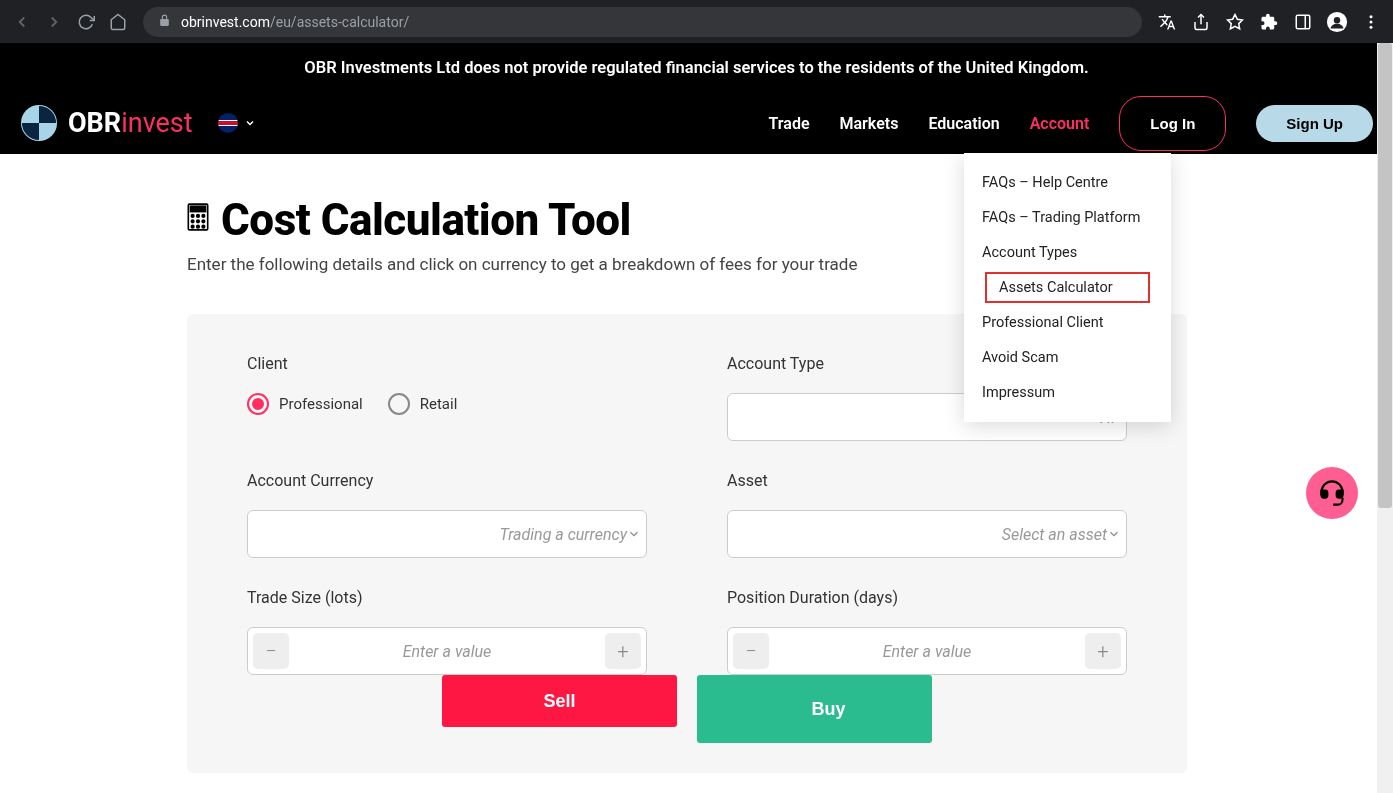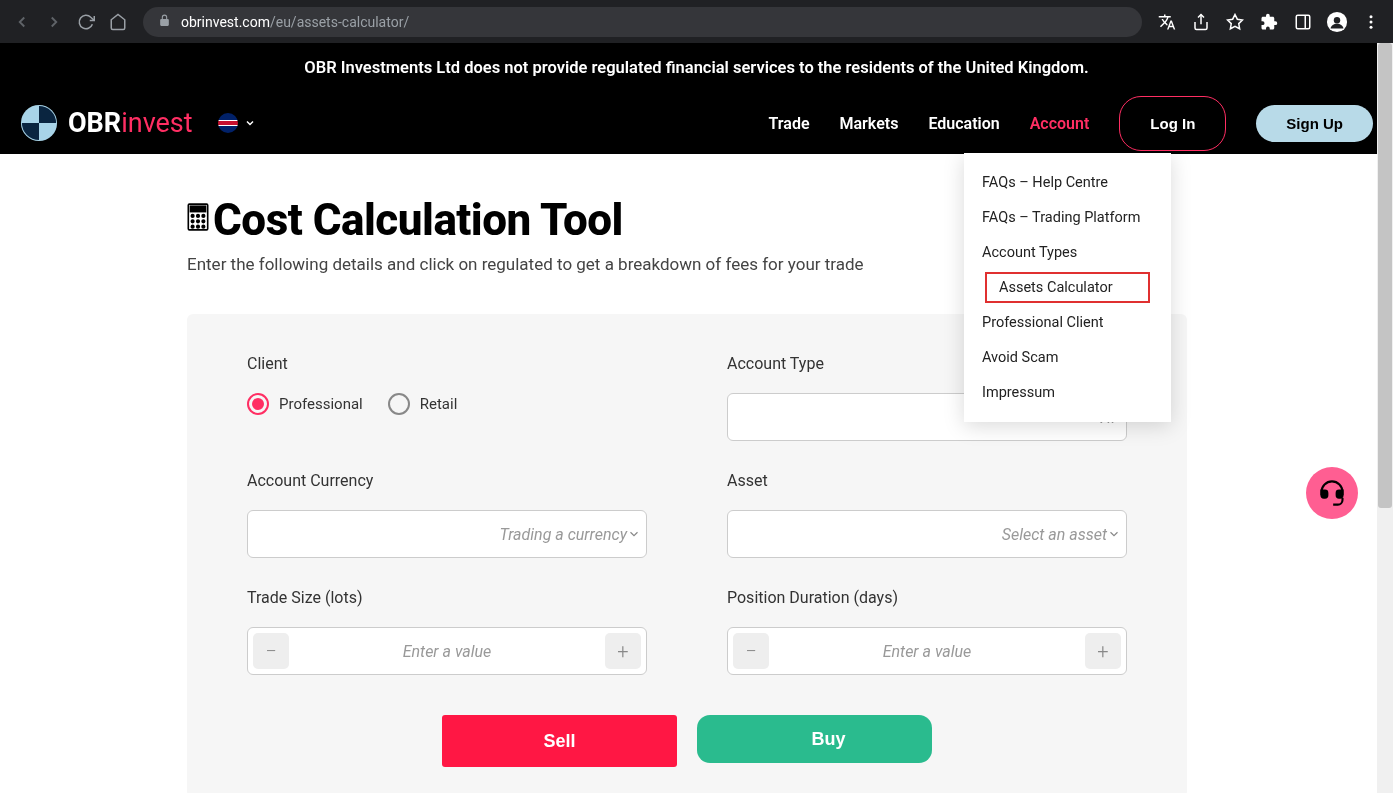--- a/index.html
+++ b/index.html
@@ -171,21 +171,21 @@
       padding: 5px 12px;
     }
     
     .content {
       padding: 40px 0 0 187px;
       position: relative;
     }
     .page-title-row {
       display: flex;
       align-items: center;
-      gap: 4px;
+      gap: 12px;
       margin-bottom: 8px;
     }
     .calc-icon {
       font-size: 24px;
       color: #000;
     }
     .page-title {
       font-size: 44px;
       font-weight: 800;
       color: #000000;
@@ -293,43 +293,42 @@
       flex: 1;
       text-align: center;
       color: #999999;
       font-style: italic;
       font-size: 16px;
     }
     .action-row {
       display: flex;
       gap: 20px;
       justify-content: center;
-      margin-top: 40px;
     }
     .sell-btn {
       background: #ff1744;
       color: #ffffff;
       border: none;
       width: 235px;
       height: 52px;
       font-size: 18px;
       font-weight: 600;
       cursor: pointer;
       border-radius: 3px;
     }
     .buy-btn {
       background: #2abb8e;
       color: #ffffff;
       border: none;
       width: 235px;
-      height: 48px;
+      height: 68px;
       font-size: 18px;
       font-weight: 600;
       cursor: pointer;
-      border-radius: 13px;
+      border-radius: 3px;
       padding-left: 28px;
     }
     
     .support-bubble {
       position: absolute;
       right: 35px;
       top: 467px;
       width: 52px;
       height: 52px;
       background: #ff5e92;
@@ -486,21 +485,21 @@
           <circle cx="5" cy="17" r="1.2" fill="#000"></circle>
           <circle cx="10" cy="17" r="1.2" fill="#000"></circle>
           <circle cx="15" cy="17" r="1.2" fill="#000"></circle>
           <circle cx="5" cy="22" r="1.2" fill="#000"></circle>
           <circle cx="10" cy="22" r="1.2" fill="#000"></circle>
           <circle cx="15" cy="22" r="1.2" fill="#000"></circle>
         </svg>
     </span>
     <h1 class="page-title">Cost Calculation Tool</h1>
   </div>
-  <p class="page-subtitle">Enter the following details and click on regulated to get a breakdown of fees for your trade</p>
+  <p class="page-subtitle">Enter the following details and click on currency to get a breakdown of fees for your trade</p>
 
   <div class="form-card">
     <div class="form-grid">
 
       <div>
         <label class="field-label">Client</label>
         <div class="radio-group">
           <div class="radio-option">
             <div class="radio-circle checked">
                 <div class="radio-dot"></div>

